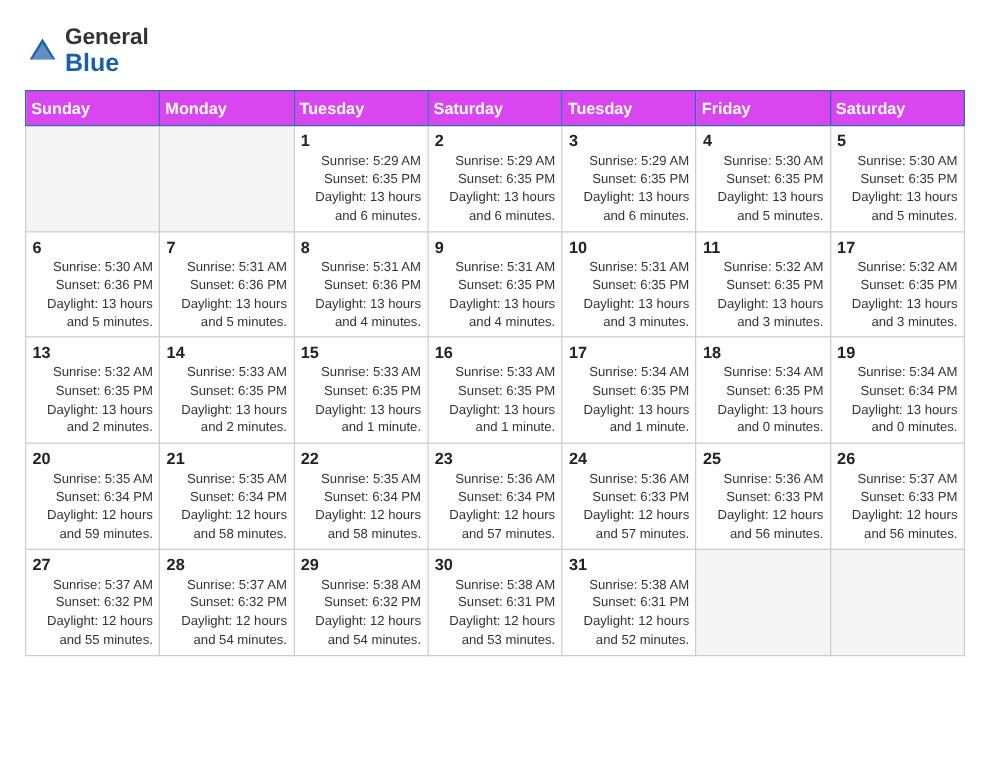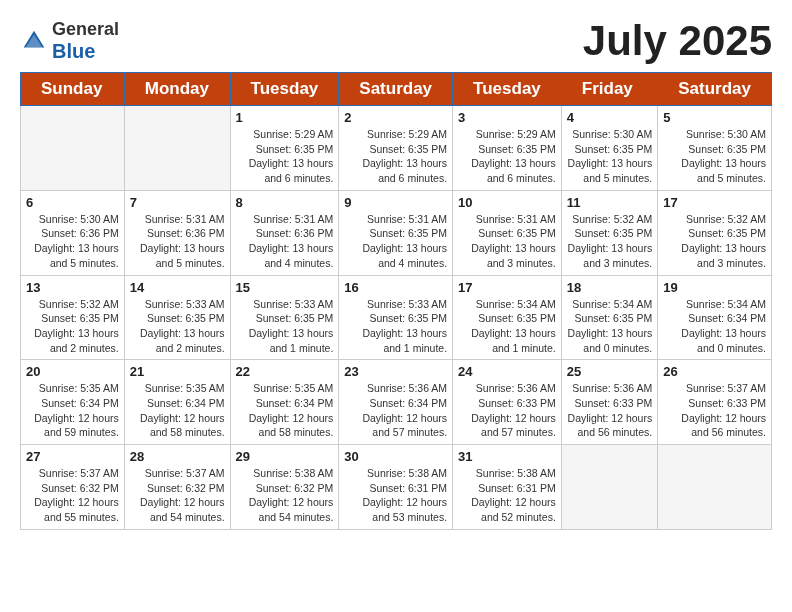--- a/index.html
+++ b/index.html
@@ -53,24 +53,24 @@
       font-size: 16px;
       color: #444;
       margin-top: 2px;
     }
     .calendar {
       width: 100%;
       border-collapse: collapse;
       border: 1px solid #ccc;
     }
     .calendar th {
-      background: #c2410c;
+      background: #d946ef;
       color: #fff;
-      padding: 6px 20px;
-      font-size: 17px;
+      padding: 6px 4px;
+      font-size: 13px;
       font-weight: bold;
       text-align: left;
       border: 1px solid #2a6bb5;
     }
     .calendar td {
       vertical-align: top;
       border: 1px solid #ccc;
       padding: 4px 5px;
       width: calc(100% / 7);
       min-height: 80px;
@@ -103,21 +103,20 @@
     <svg class="logo-icon" viewBox="0 0 30 30">
       <polygon points="15,4 26,22 4,22" fill="#1a5fa8"></polygon>
       <polygon points="15,8 24,22 6,22" fill="#fff" opacity="0.3"></polygon>
     </svg>
     <div class="logo-text">
       <span class="logo-general">General</span>
       <span class="logo-blue">Blue</span>
     </div>
   </div>
   <div class="title-area">
-    <div class="month-title">July 2025</div>
   </div>
 </div>
 
 <table class="calendar">
   <thead>
     <tr>
     <th>Sunday</th>
         <th>Monday</th>
         <th>Tuesday</th>
         <th>Saturday</th>

